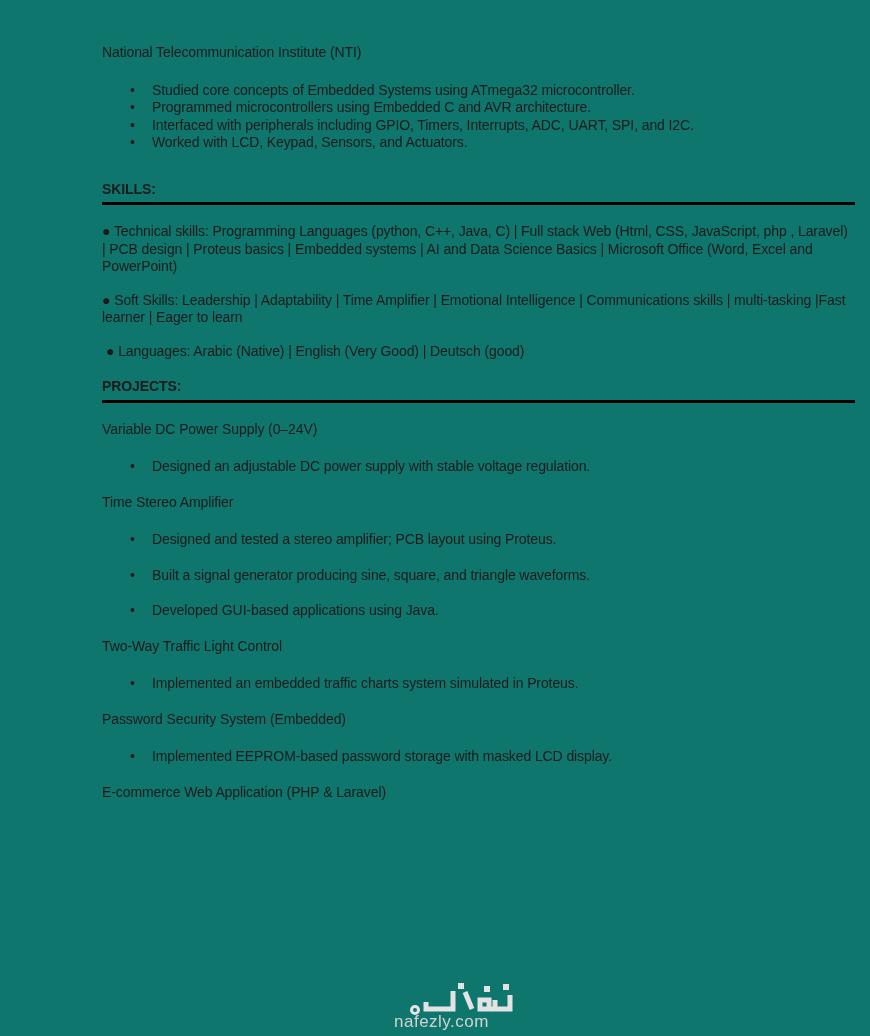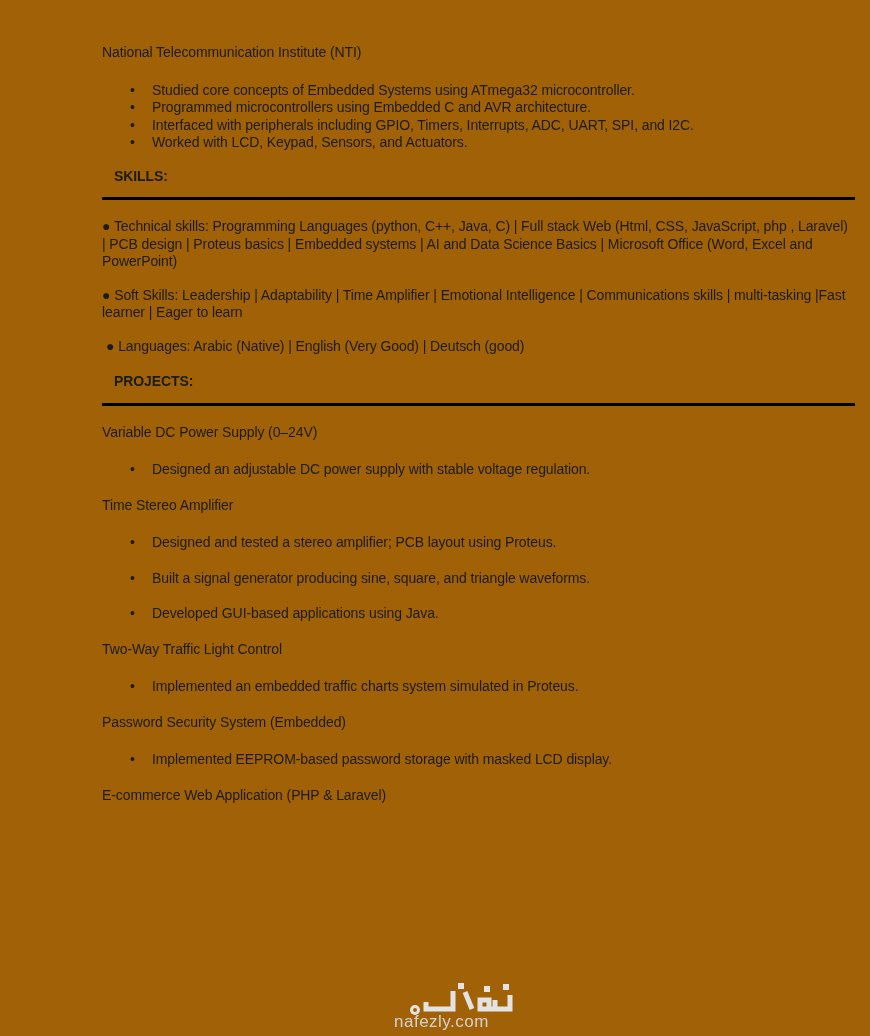--- a/index.html
+++ b/index.html
@@ -5,21 +5,21 @@
   html, body {
     margin: 0;
     padding: 0;
     background: #ffffff;
   }
   .page {
     position: relative;
     width: 870px;
     height: 1036px;
     box-sizing: border-box;
-    background: #a16207;
+    background: #0f766e;
     padding: 44px 15px 0 102px;
     font-family: "Liberation Sans", "DejaVu Sans", sans-serif;
     font-size: 14px;
     line-height: 17.5px;
     color: #1b1b1b;
     letter-spacing: -0.1px;
     overflow: hidden;
   }
   p { margin: 0; }
   .inst { margin: 0 0 20px 0; }
@@ -32,26 +32,26 @@
   ul.bullets li {
     position: relative;
     padding-left: 50px;
   }
   ul.bullets li::before {
     content: "\2022";
     position: absolute;
     left: 28px;
     top: 0;
   }
-  #edu-list { margin-bottom: 16px; }
+  #edu-list { margin-bottom: 29px; }
 
   .section {
     font-size: 14px;
     font-weight: 700;
-    margin: 12px;
+    margin: 0;
     line-height: 17.5px;
   }
   .rule {
     border: none;
     border-top: 3px solid #000000;
     height: 0;
     margin: 4px 0 18px 0;
   }
   .para { margin: 0 0 16px 0; }
   .para-lang { padding-left: 4px; margin-bottom: 18px; }

